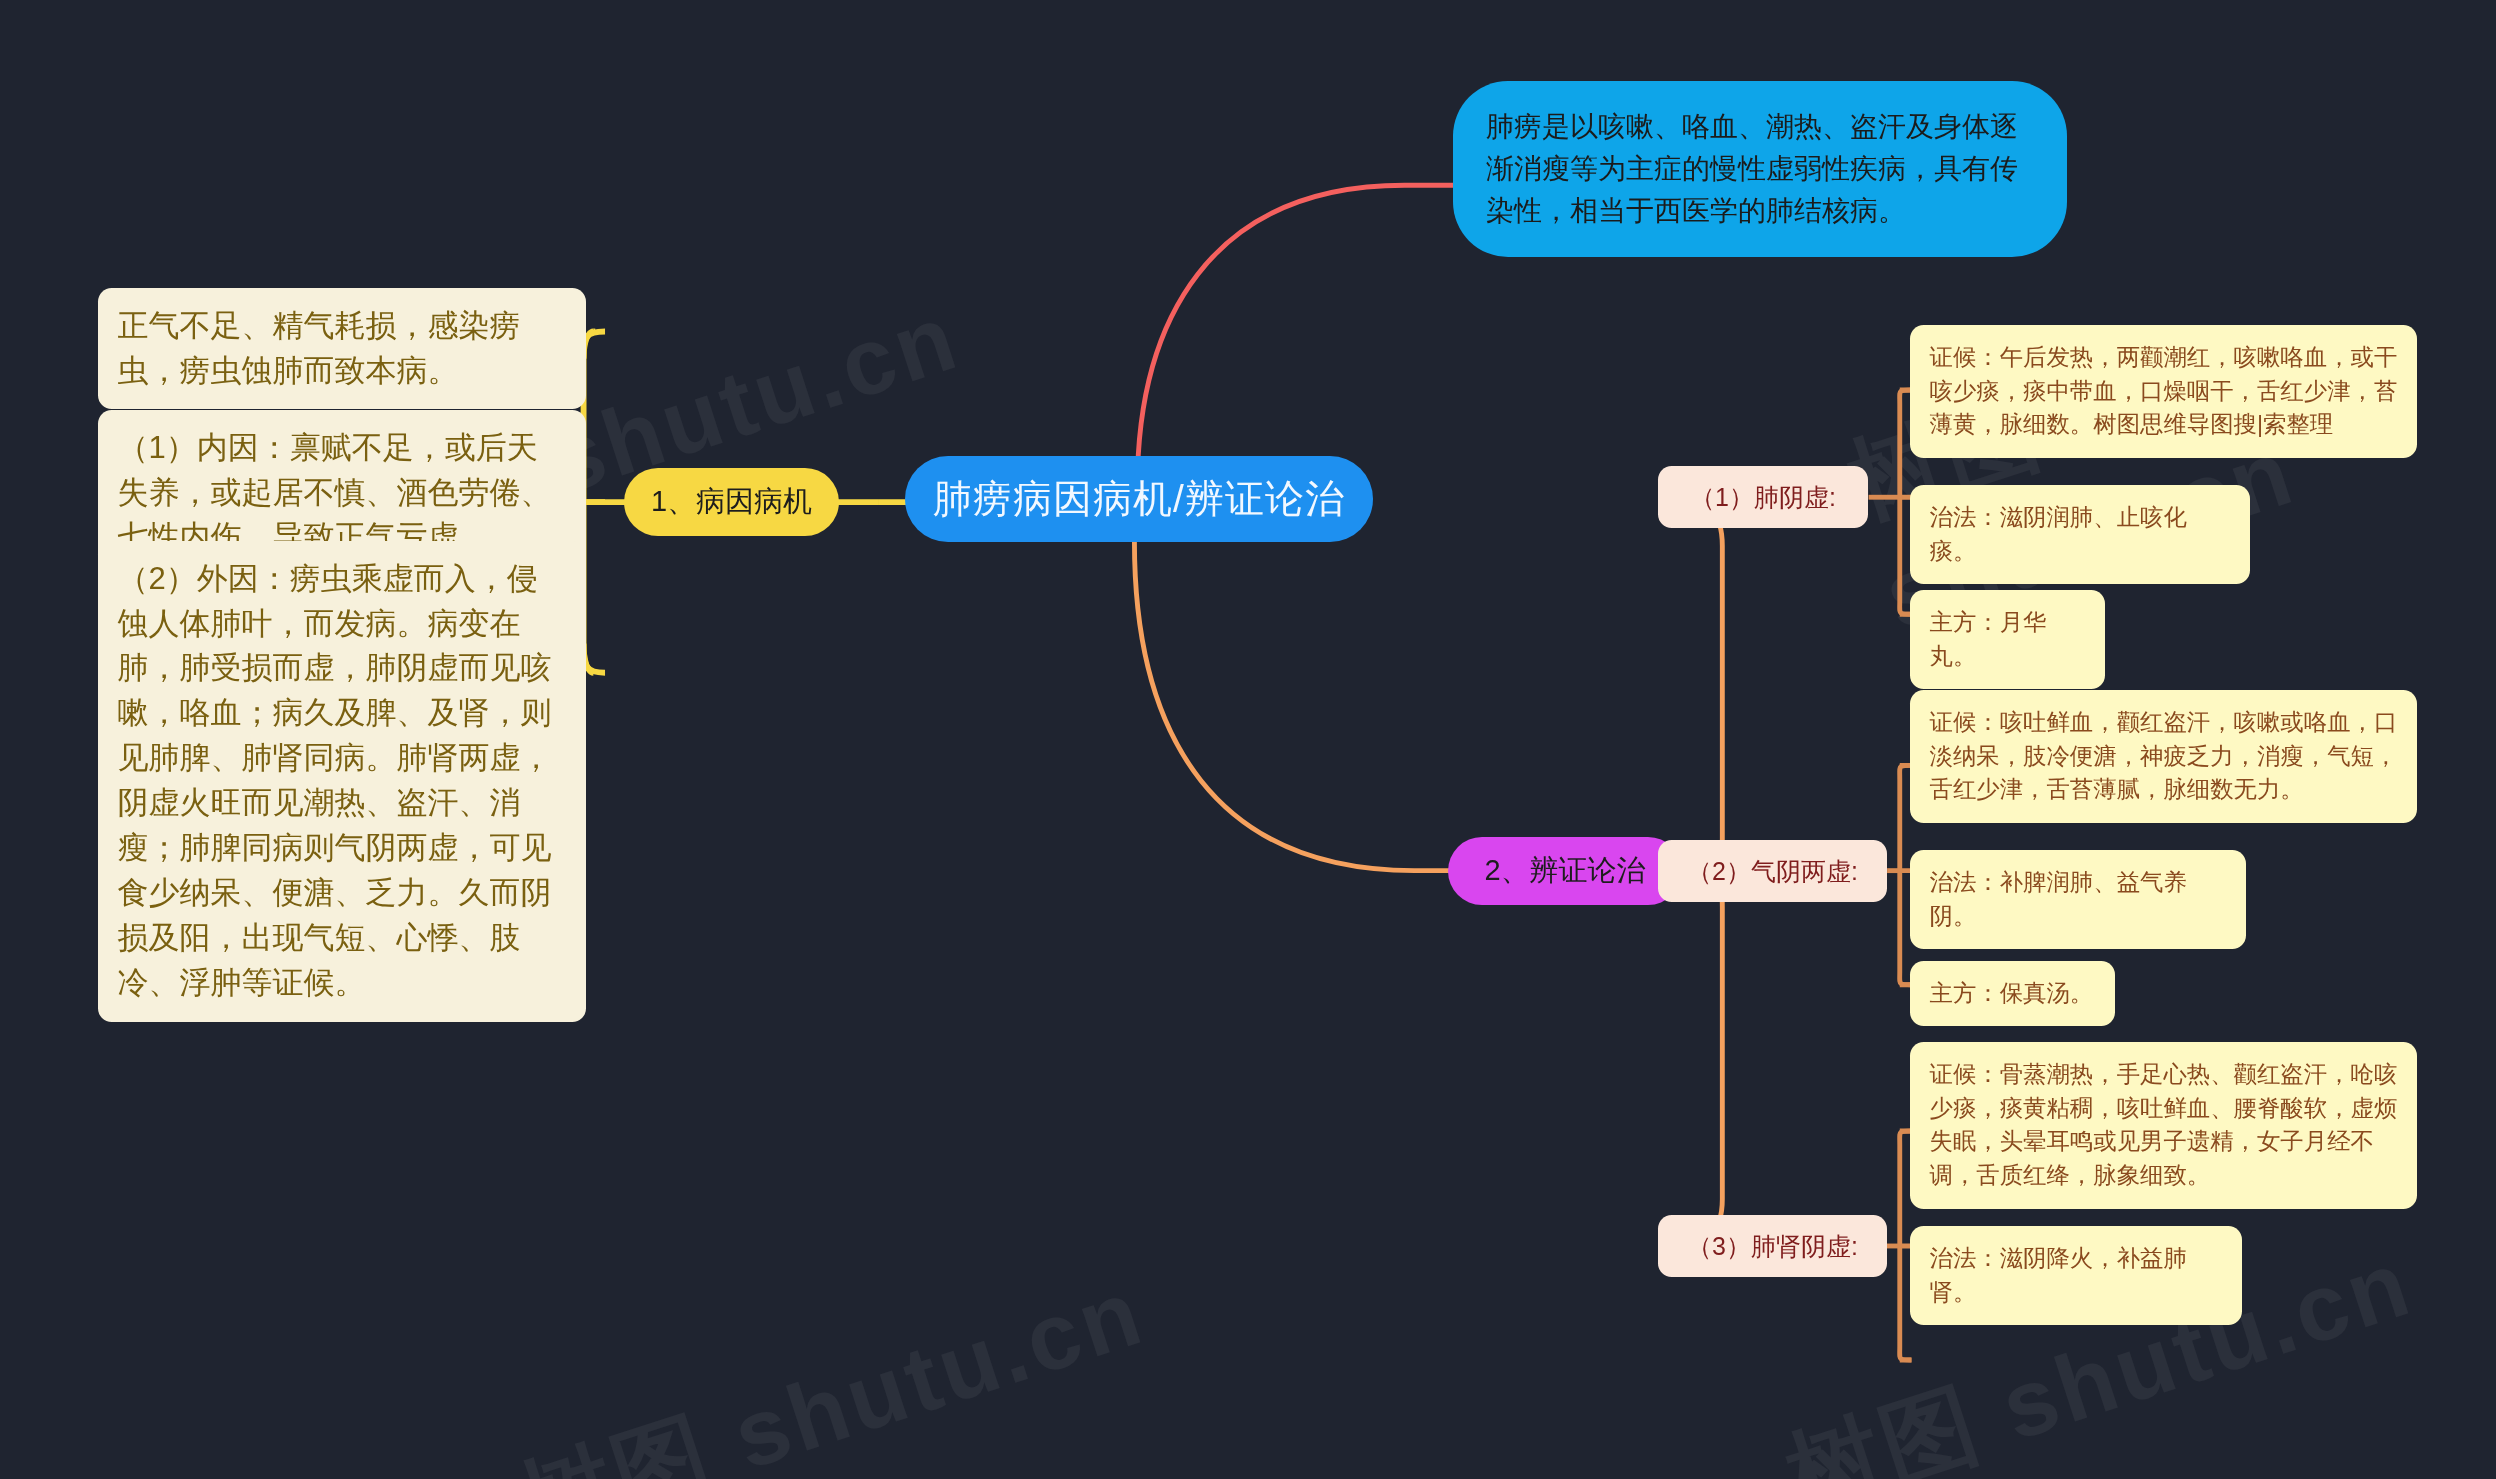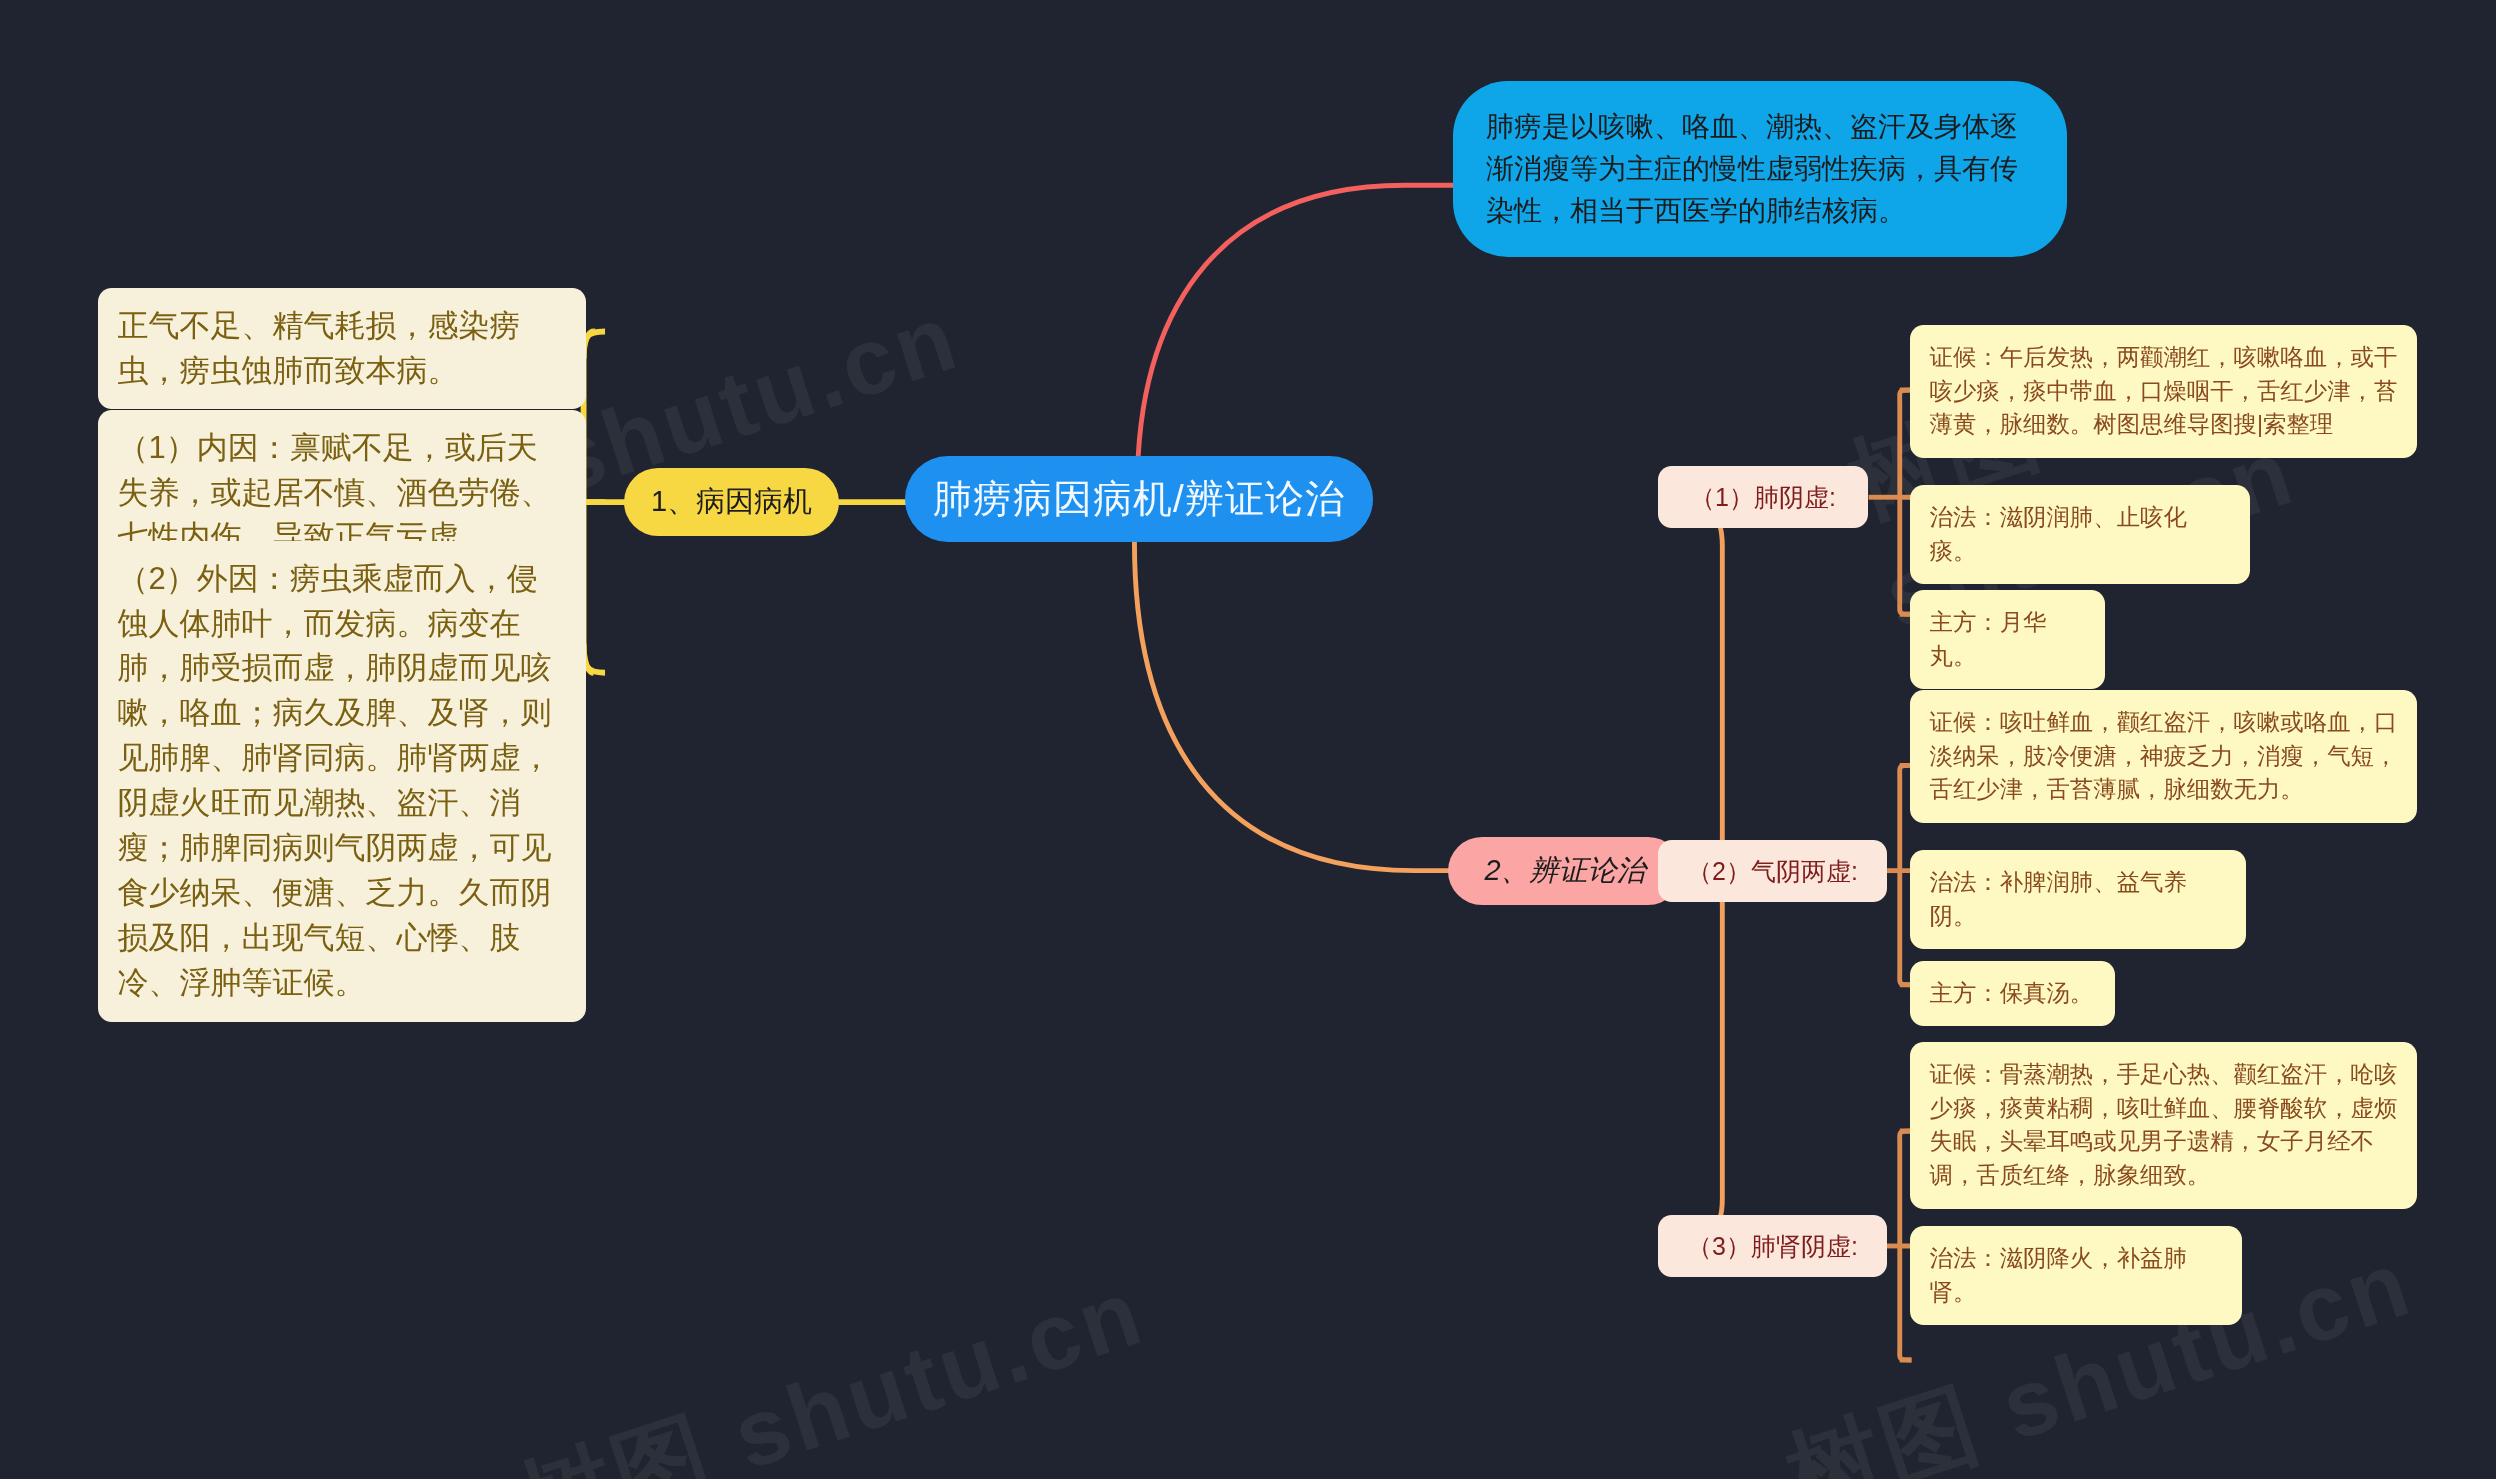--- a/index.html
+++ b/index.html
@@ -19,21 +19,21 @@
           font-size:39px;letter-spacing:1px;white-space:nowrap;}
 
   
   .intro{background:#0ea5e9;color:#1b1b1b;border-radius:55px;
          font-size:28px;line-height:1.5;padding:25px 33px;box-sizing:border-box;}
 
   
   .pill{border-radius:39px;display:flex;align-items:center;justify-content:center;
         font-size:29px;color:#1d1d1d;white-space:nowrap;}
   .pill.yellow{background:#f7d843;}
-  .pill.orange{background:#fca5a5;font-style:italic;}
+  .pill.orange{background:#d946ef;}
 
   
   .leaf-y{background:#f7f1dc;color:#7a6010;border-radius:13.7px;
           font-size:31px;line-height:1.45;padding:15.6px 19.5px;box-sizing:border-box;}
 
   
   .sub{background:#fbe7db;color:#7f1d1d;border-radius:13.7px;font-size:25px;
        display:flex;align-items:center;justify-content:center;white-space:nowrap;text-align:center;}
   .leaf-o{background:#fef9c3;color:#8a4a1e;border-radius:13.7px;
           font-size:23.4px;line-height:1.45;padding:15.6px 19.5px;box-sizing:border-box;}

